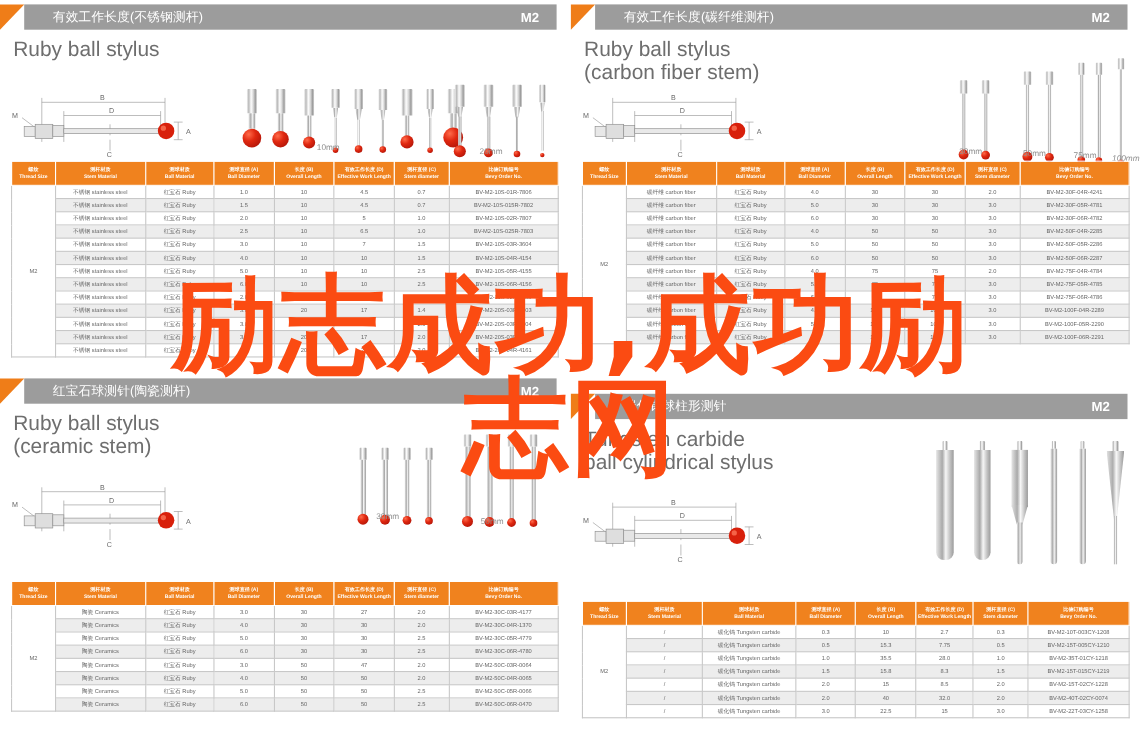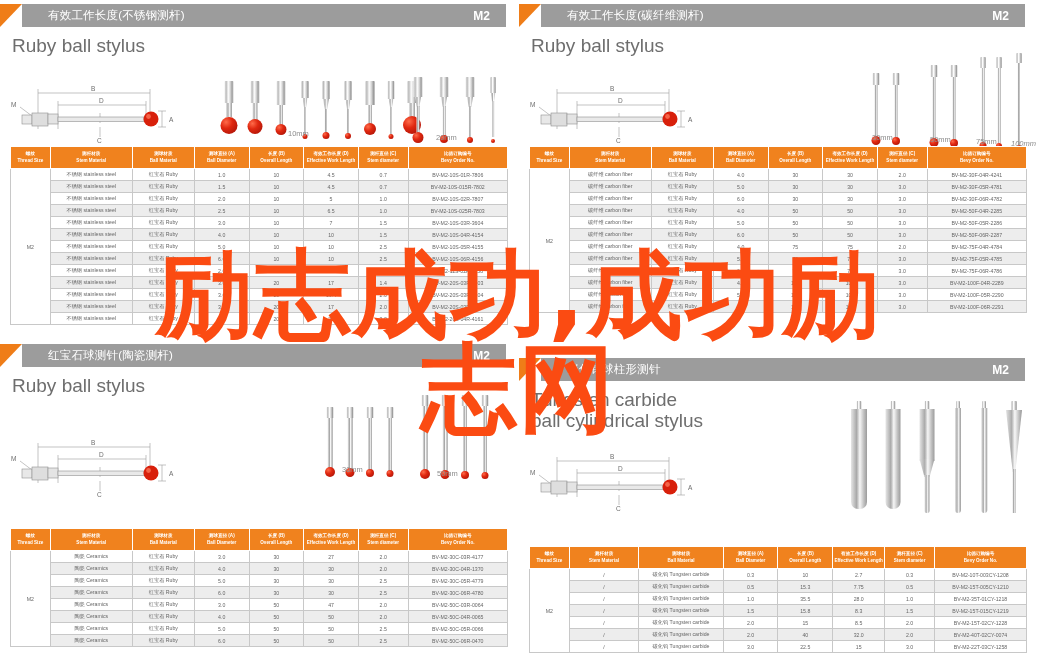--- a/index.html
+++ b/index.html
@@ -418,20 +418,21 @@
 
   <div class="panel p2">
     <div class="pan-head">
       <div class="tri"></div>
       <div class="htitle">有效工作长度(碳纤维测杆)</div>
       <div class="hcode">M2</div>
     </div>
     <div class="pan-body">
       <div class="prod-title">
         <span>Ruby ball stylus</span>
+        <span>(carbon fiber stem)</span>
       </div>
 
       <div class="tech">
         <svg width="178" height="62" viewBox="0 0 178 62">
           <g stroke="#9a9a9a" stroke-width="0.6" fill="none">
             <line x1="28" y1="6" x2="28" y2="46"></line>
             <line x1="140" y1="6" x2="140" y2="40"></line>
             <line x1="28" y1="10" x2="140" y2="10"></line>
             <line x1="48" y1="18" x2="48" y2="46"></line>
             <line x1="136" y1="18" x2="136" y2="40"></line>
@@ -678,20 +679,21 @@
 
   <div class="panel p3">
     <div class="pan-head">
       <div class="tri"></div>
       <div class="htitle">红宝石球测针(陶瓷测杆)</div>
       <div class="hcode">M2</div>
     </div>
     <div class="pan-body" style="height:140px;">
       <div class="prod-title">
         <span>Ruby ball stylus</span>
+        <span>(ceramic stem)</span>
       </div>
 
       <div class="tech" style="top:70px;">
         <svg width="178" height="62" viewBox="0 0 178 62">
           <g stroke="#9a9a9a" stroke-width="0.6" fill="none">
             <line x1="28" y1="6" x2="28" y2="46"></line>
             <line x1="140" y1="6" x2="140" y2="40"></line>
             <line x1="28" y1="10" x2="140" y2="10"></line>
             <line x1="48" y1="18" x2="48" y2="46"></line>
             <line x1="136" y1="18" x2="136" y2="40"></line>

